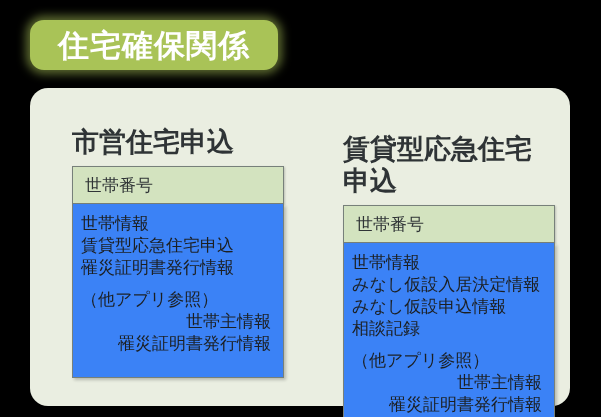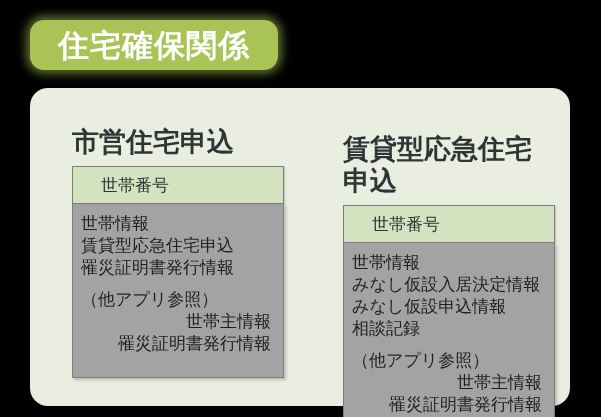--- a/index.html
+++ b/index.html
@@ -69,32 +69,32 @@
   #column-left .col-title  { padding-top: 38px; }
   #column-right .col-title { padding-top: 20px; margin-top: 25px; }
 
   .key-box {
     background: #d3e3bf;
     border: 1px solid #77807a;
     box-sizing: border-box;
     height: 38px;
     display: flex;
     align-items: center;
-    padding-left: 28px;
+    padding-left: 12px;
     margin-top: 8px;
     box-shadow: 1px 1px 2px rgba(0,0,0,0.20);
   }
   .key-box .key-text {
     font-size: 17px;
     color: #2f3436;
     line-height: 1;
   }
 
   .fields-box {
-    background: #a3a3a3;
+    background: #3b82f6;
     border: 1px solid #77807a;
     border-top: none;
     box-sizing: border-box;
     padding: 8px 10px 10px 8px;
     box-shadow: 2px 2px 3px rgba(0,0,0,0.22);
   }
   #column-left  .fields-box { height: 174px; }
   #column-right .fields-box { height: 198px; }
 
   .field-line {

